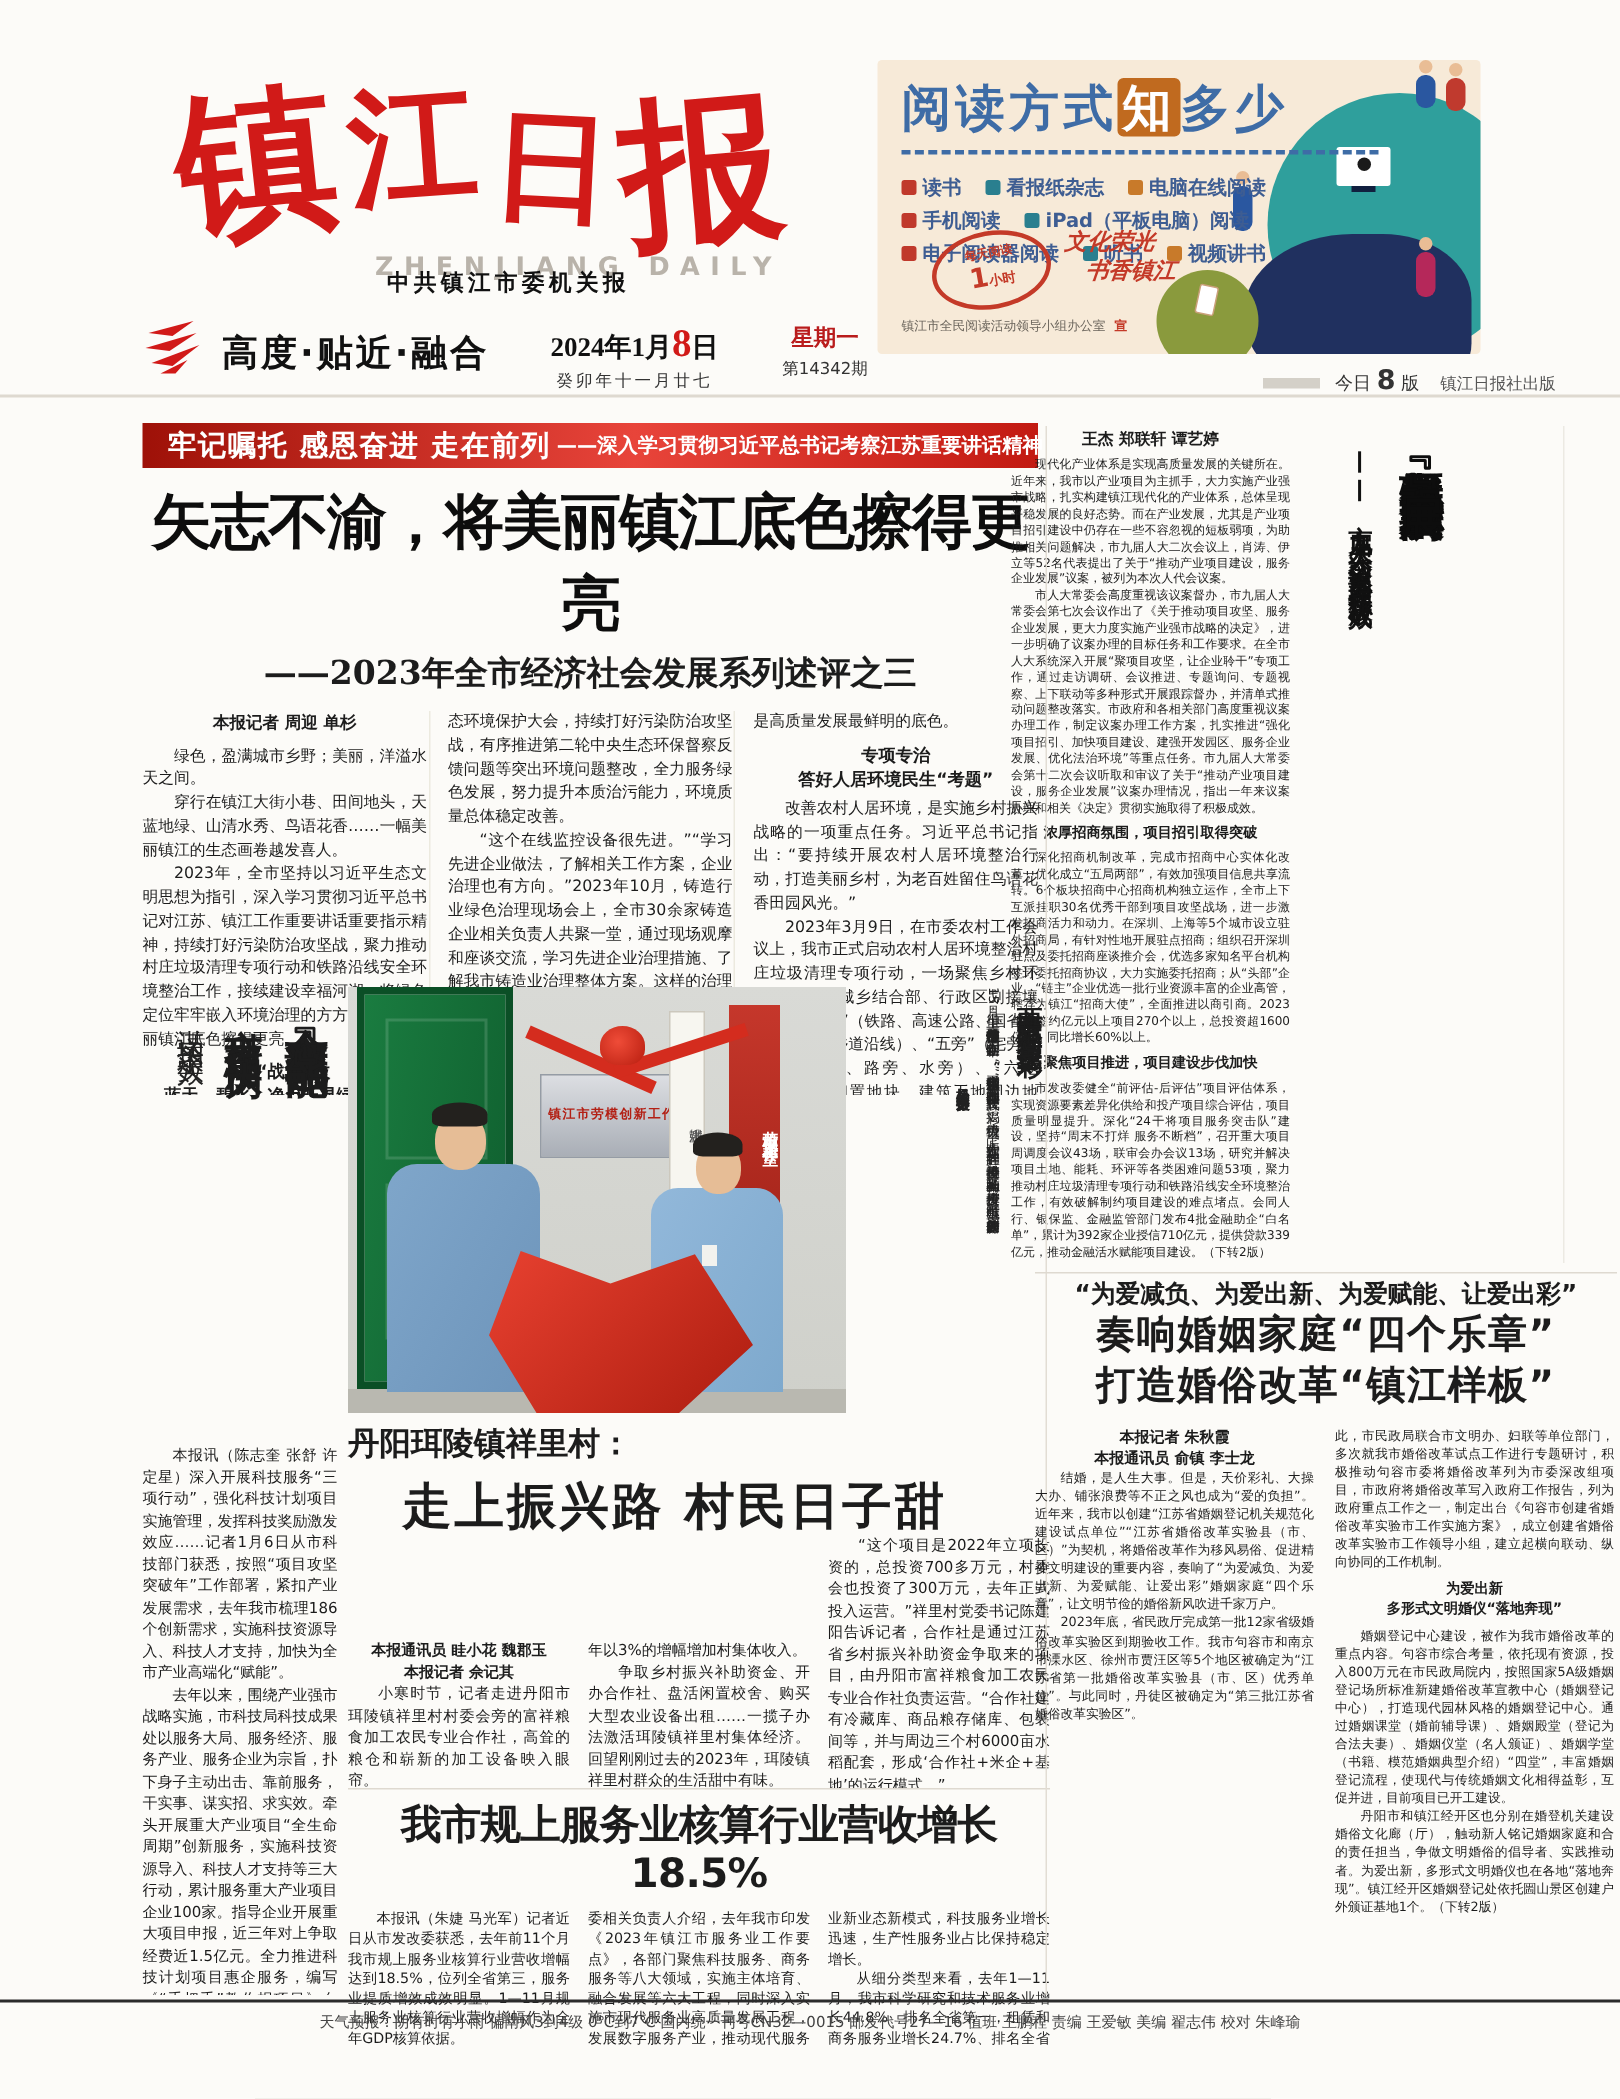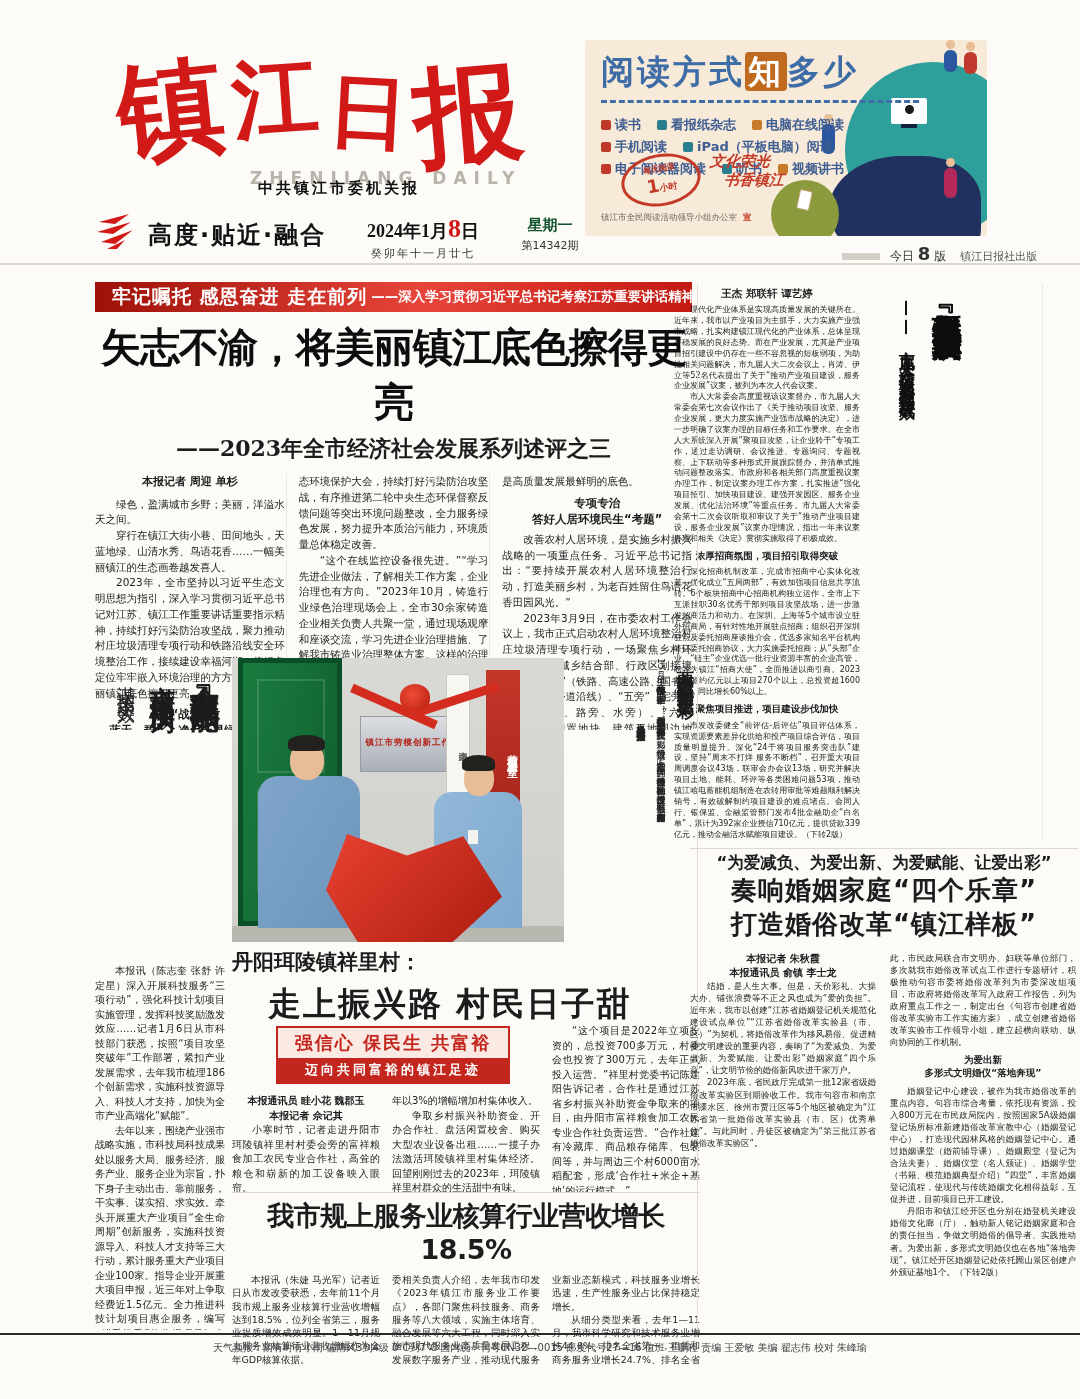--- a/index.html
+++ b/index.html
@@ -17,21 +17,21 @@
   .mc3{font-size:108px;transform:translateY(6px) rotate(-5deg);margin-left:6px;}
   #mast-en{left:250px;top:168px;font-size:17px;letter-spacing:7px;color:#b9b3aa;font-weight:bold;}
   #mast-org{left:258px;top:179px;font-size:15px;letter-spacing:3px;color:#111;font-weight:bold;}
   #mast-logo{left:95px;top:212px;}
   #mast-slogan{left:148px;top:219px;font-size:24px;font-weight:900;color:#111;letter-spacing:2px;}
   #mast-date{left:338px;top:214px;width:170px;text-align:center;font-family:Liberation Serif, serif;}
   #mast-date .d1{font-size:18px;font-weight:900;color:#111;}
   #mast-date .day{color:#d11a18;font-size:26px;font-weight:900;}
   #mast-date .d2{font-size:11px;color:#333;letter-spacing:2px;margin-top:2px;}
   #mast-week{left:505px;top:216px;width:90px;text-align:center;}
-  #mast-week .w1{font-size:15px;font-weight:900;color:#14532d;}
+  #mast-week .w1{font-size:15px;font-weight:900;color:#b91c1c;}
   #mast-week .w2{font-size:11px;color:#333;margin-top:3px;}
   #edition{left:842px;top:243px;font-size:12px;color:#333;}
   #edition .bar{display:inline-block;width:38px;height:7px;background:#d4d0c8;margin-right:10px;}
   #edition .num{font-size:18px;font-weight:bold;}
   #edition .pub{margin-left:14px;font-size:11px;color:#555;}
   
   #ad{left:585px;top:40px;width:402px;height:196px;background:#f7ead8;border-radius:3px;overflow:hidden;}
   #ad .blob{position:absolute;}
   #ad-title{position:absolute;left:16px;top:10px;font-size:33px;font-weight:900;color:#3e6ca6;letter-spacing:3px;z-index:3;}
   #ad-title .mid{background:#c06a1f;color:#fff;border-radius:4px;padding:0 3px;}
@@ -304,24 +304,20 @@
 
   <div class="abs" id="photocap">
     <div class="cap-title">两市级劳模工匠『创新工作室』揭彩</div>
     <div class="cap-text">1月5日上午，恒神股份两个镇江市示范性劳模、工匠创新工作室——“张淑娥劳模创新工作室”和“孙晔石工匠创新工作室”正式授牌、揭彩。市级劳模、工匠“创新工作室”的挂牌，将进一步推动劳模、工匠精神的弘扬，进一步发挥劳模、工匠示范引领、创新攻关等方面的作用。</div>
     <div class="cap-credit">杨松星 李斌 摄影报道</div>
   </div>
 
   <div class="abs" id="village">
     <div id="vg-kicker">丹阳珥陵镇祥里村：</div>
     <div id="vg-head">走上振兴路 村民日子甜</div>
-    <div id="vg-badge">
-      <div class="b1">强信心 保民生 共富裕</div>
-      <div class="b2">迈向共同富裕的镇江足迹</div>
-    </div>
     <div id="vg-cols">
       <div class="col pad">
         <div class="byline">本报通讯员 眭小花 魏郡玉</div>
         <div class="byline">本报记者 佘记其</div>
         <p class="p">小寒时节，记者走进丹阳市珥陵镇祥里村村委会旁的富祥粮食加工农民专业合作社，高耸的粮仓和崭新的加工设备映入眼帘。</p>
       </div>
       <div class="col pad">
         <p class="p" style="text-indent:0;">年以3%的增幅增加村集体收入。</p>
         <p class="p">争取乡村振兴补助资金、开办合作社、盘活闲置校舍、购买大型农业设备出租……一揽子办法激活珥陵镇祥里村集体经济。回望刚刚过去的2023年，珥陵镇祥里村群众的生活甜中有味。</p>
       </div>
@@ -350,21 +346,21 @@
     </div>
   </div>
 
   <div class="abs" id="proj-text">
     <div class="byline">王杰 郑联轩 谭艺婷</div>
     <p class="p">现代化产业体系是实现高质量发展的关键所在。近年来，我市以产业项目为主抓手，大力实施产业强市战略，扎实构建镇江现代化的产业体系，总体呈现平稳发展的良好态势。而在产业发展，尤其是产业项目招引建设中仍存在一些不容忽视的短板弱项，为助推相关问题解决，市九届人大二次会议上，肖涛、伊立等52名代表提出了关于“推动产业项目建设，服务企业发展”议案，被列为本次人代会议案。</p>
     <p class="p">市人大常委会高度重视该议案督办，市九届人大常委会第七次会议作出了《关于推动项目攻坚、服务企业发展，更大力度实施产业强市战略的决定》，进一步明确了议案办理的目标任务和工作要求。在全市人大系统深入开展“聚项目攻坚，让企业聆干”专项工作，通过走访调研、会议推进、专题询问、专题视察、上下联动等多种形式开展跟踪督办，并清单式推动问题整改落实。市政府和各相关部门高度重视议案办理工作，制定议案办理工作方案，扎实推进“强化项目招引、加快项目建设、建强开发园区、服务企业发展、优化法治环境”等重点任务。市九届人大常委会第十二次会议听取和审议了关于“推动产业项目建设，服务企业发展”议案办理情况，指出一年来议案办理和相关《决定》贯彻实施取得了积极成效。</p>
     <div class="subhead">浓厚招商氛围，项目招引取得突破</div>
     <p class="p">深化招商机制改革，完成市招商中心实体化改革，优化成立“五局两部”，有效加强项目信息共享流转。6个板块招商中心招商机构独立运作，全市上下互派挂职30名优秀干部到项目攻坚战场，进一步激发招商活力和动力。在深圳、上海等5个城市设立驻外招商局，有针对性地开展驻点招商；组织召开深圳驻点及委托招商座谈推介会，优选多家知名平台机构签订委托招商协议，大力实施委托招商；从“头部”企业、“链主”企业优选一批行业资源丰富的企业高管，聘荐为镇江“招商大使”，全面推进以商引商。2023年新签约亿元以上项目270个以上，总投资超1600亿元，同比增长60%以上。</p>
     <div class="subhead">聚焦项目推进，项目建设步伐加快</div>
-    <p class="p">市发改委健全“前评估-后评估”项目评估体系，实现资源要素差异化供给和投产项目综合评估，项目质量明显提升。深化“24干将项目服务突击队”建设，坚持“周末不打烊 服务不断档”，召开重大项目周调度会议43场，联审会办会议13场，研究并解决项目土地、能耗、环评等各类困难问题53项，推动镇江哈电蓄能机组制造在农转用审批等难题顺利解决销号，有效破解制约项目建设的难点堵点。会同人行、银保监、金融监管部门发布4批金融助企“白名单”，累计为392家企业授信710亿元，提供贷款339亿元，推动金融活水赋能项目建设。（下转2版）</p>
+    <p class="p">市发改委健全“前评估-后评估”项目评估体系，实现资源要素差异化供给和投产项目综合评估，项目质量明显提升。深化“24干将项目服务突击队”建设，坚持“周末不打烊 服务不断档”，召开重大项目周调度会议43场，联审会办会议13场，研究并解决项目土地、能耗、环评等各类困难问题53项，聚力推动村庄垃圾清理专项行动和铁路沿线安全环境整治工作，有效破解制约项目建设的难点堵点。会同人行、银保监、金融监管部门发布4批金融助企“白名单”，累计为392家企业授信710亿元，提供贷款339亿元，推动金融活水赋能项目建设。（下转2版）</p>
   </div>
   <div class="abs" id="proj-sub">——市九届人大二次会议议案办理取得积极成效</div>
   <div class="abs" id="proj-head">点燃项目『引擎』助力产业强市高质量发展</div>
 
   <div class="rule-v" style="left:697px;top:284px;height:1046px;"></div>
   <div class="rule-v" style="left:1042px;top:284px;height:558px;background:#eceae3;"></div>
   <div class="rule-h" style="left:690px;top:848px;width:388px;height:1px;"></div>
 
   <div class="abs" id="marriage">
     <div id="mr-kicker">“为爱减负、为爱出新、为爱赋能、让爱出彩”</div>

